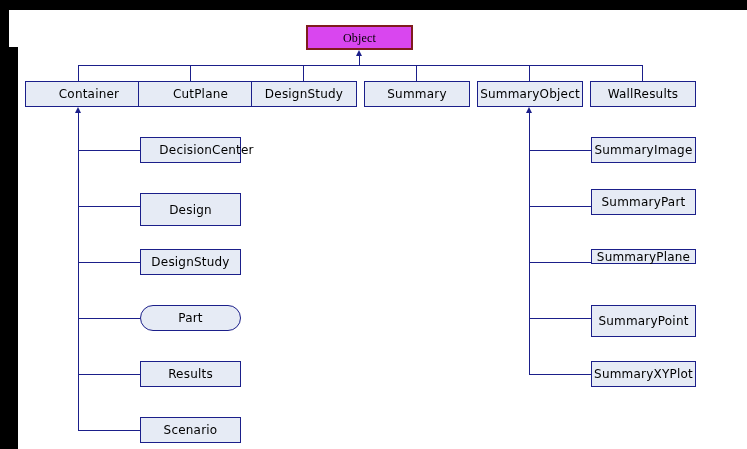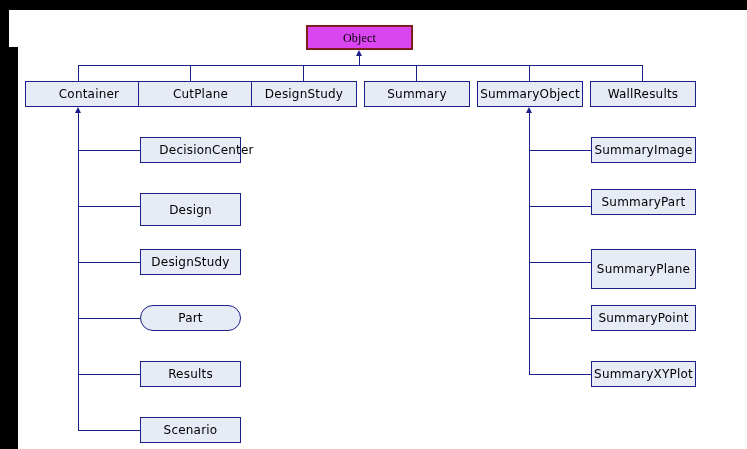--- a/index.html
+++ b/index.html
@@ -147,23 +147,23 @@
   <div class="edge h" style="left:529px; top:262px; width:62px;"></div>
   <div class="edge h" style="left:529px; top:318px; width:62px;"></div>
   <div class="edge h" style="left:529px; top:374px; width:62px;"></div>
 
   <div class="node" style="left:591px; top:137px; width:105px; height:26px;">
     <span class="label">SummaryImage</span>
   </div>
   <div class="node" style="left:591px; top:189px; width:105px; height:26px;">
     <span class="label">SummaryPart</span>
   </div>
-  <div class="node" style="left:591px; top:249px; width:105px; height:40px;">
+  <div class="node" style="left:591px; top:249px; width:105px; height:15px;">
     <span class="label">SummaryPlane</span>
   </div>
-  <div class="node" style="left:591px; top:305px; width:105px; height:26px;">
+  <div class="node" style="left:591px; top:305px; width:105px; height:32px;">
     <span class="label">SummaryPoint</span>
   </div>
   <div class="node" style="left:591px; top:361px; width:105px; height:26px;">
     <span class="label">SummaryXYPlot</span>
   </div>
 
 </div>
 
 </body></html>

